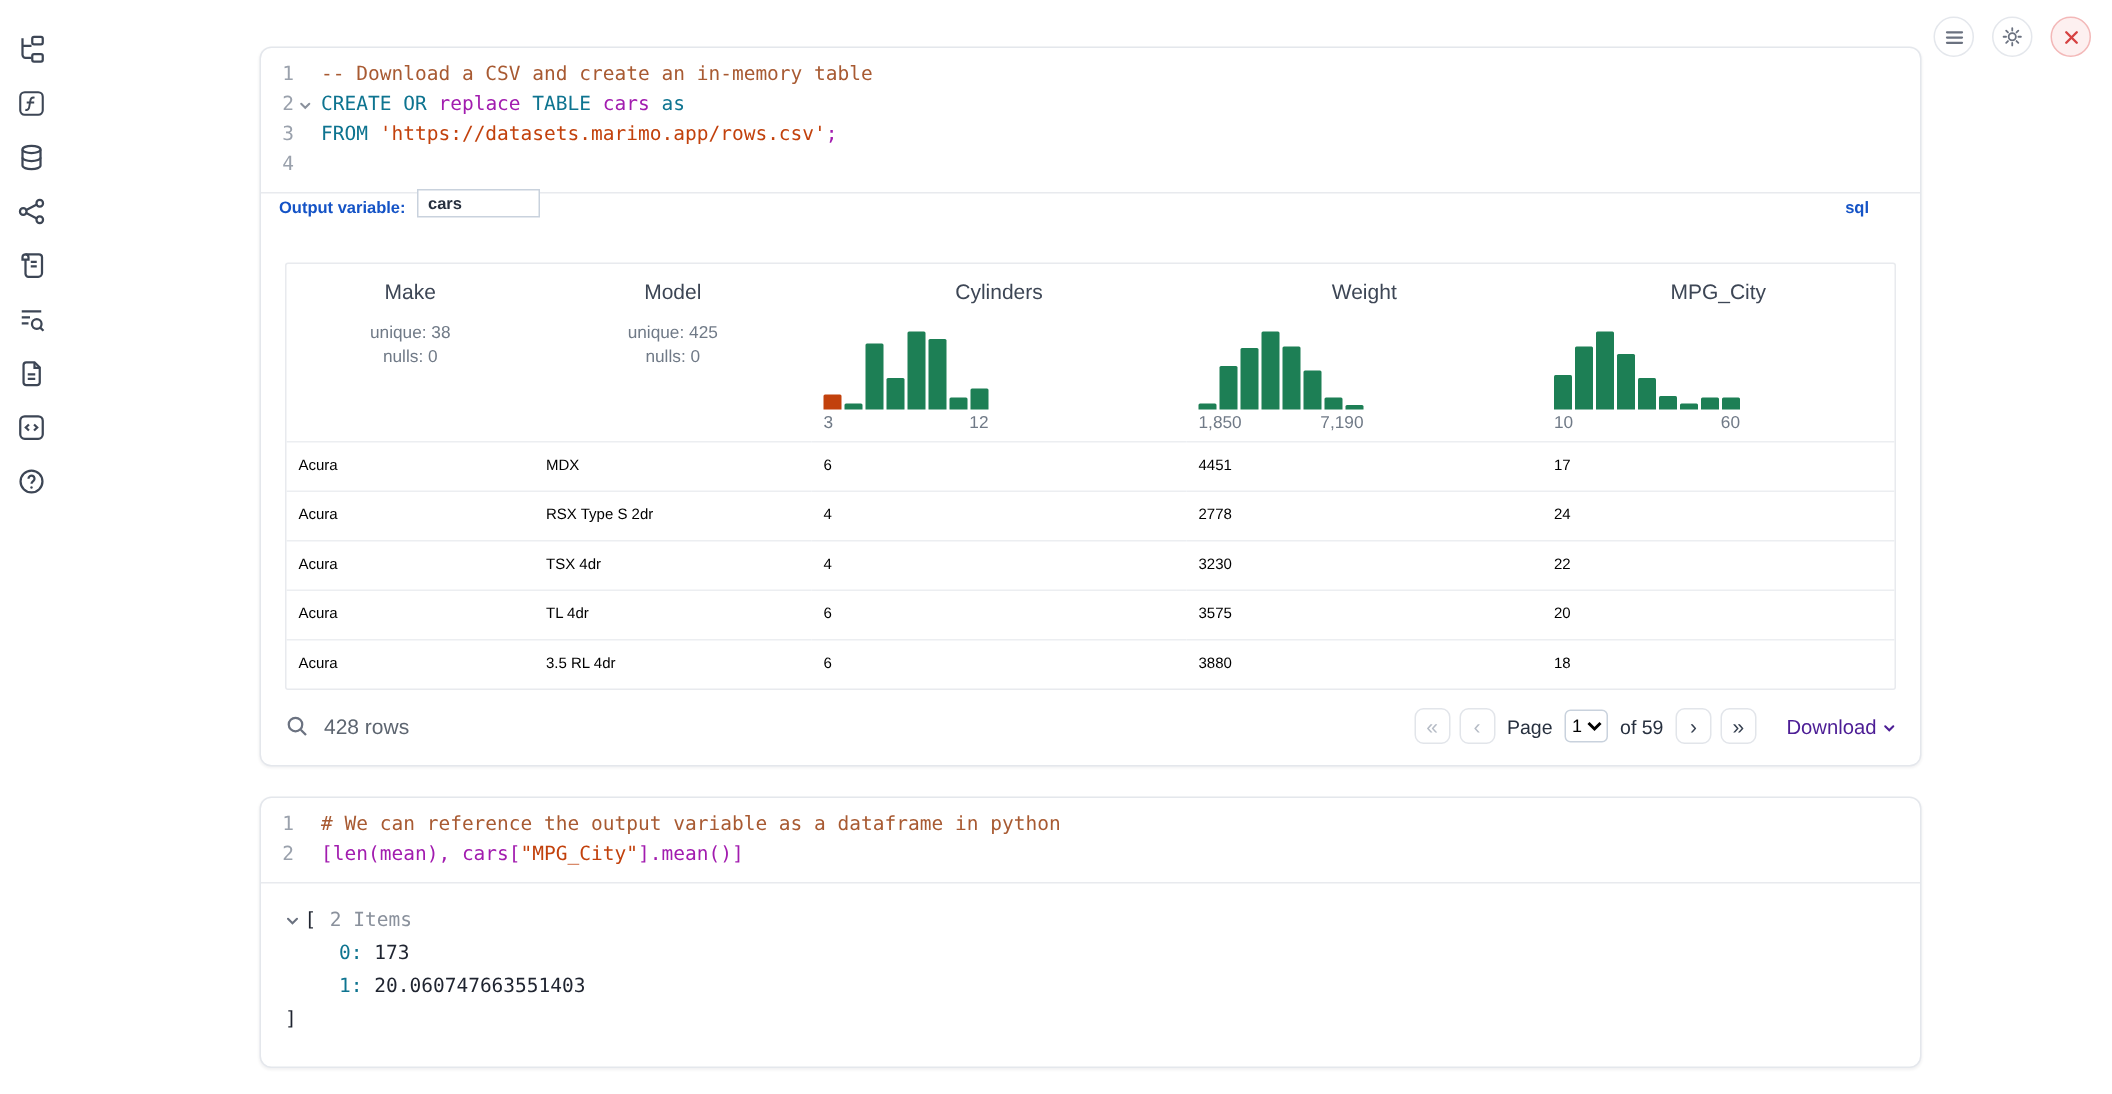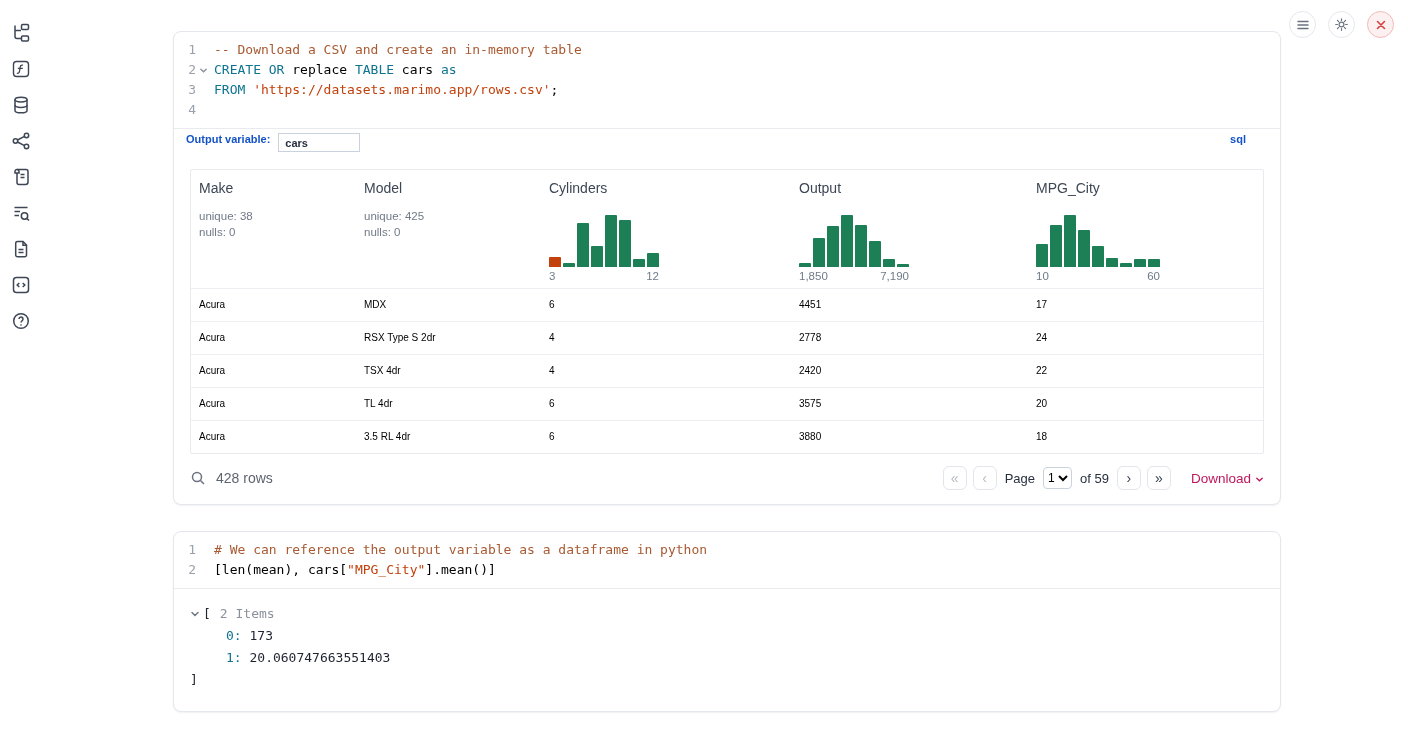--- a/index.html
+++ b/index.html
@@ -24,50 +24,50 @@
 
   
   .code{padding:8px 12px 8px 0}
   .cm-line{display:flex;font-family:"DejaVu Sans Mono",monospace;font-size:13px;line-height:20px;white-space:pre}
   .ln{flex:0 0 22px;text-align:right;color:#9aa1ac;user-select:none}
   .fold{flex:0 0 14px;display:flex;align-items:center;justify-content:center;color:#8a919c}
   .lc{padding-left:4px}
   .tok-kw{color:#0e7490}
   .tok-comment{color:#a85a32}
   .tok-string{color:#c2410c}
-  .tok-plain{color:#000000}
-
-  
-  .outvar{display:flex;align-items:flex-start;height:27px;border-top:1px solid #e8eaee;padding:4px 12px;gap:8px}
+  .tok-plain{color:#a21caf}
+
+  
+  .outvar{display:flex;align-items:flex-end;height:27px;border-top:1px solid #e8eaee;padding:16px 12px;gap:8px}
   .outvar-label{font-size:11px;font-weight:bold;color:#1453c6}
   .outvar-input{width:82px;height:19px;border:1px solid #c9d2dd;font-family:"Liberation Sans",sans-serif;font-size:11px;font-weight:bold;color:#27303f;padding:0 6px;background:#fff}
   .lang{margin-left:auto;margin-right:22px;font-size:11px;font-weight:bold;color:#1453c6}
 
   
   .table-wrap{margin:14px 16px 0;border:1px solid #e8eaee;border-radius:2px}
   table{width:100%;border-collapse:collapse;table-layout:fixed}
-  th{text-align:left;vertical-align:top;padding:10px 8px 8px;height:118px;position:relative;font-weight:normal}
+  th{text-align:center;vertical-align:top;padding:10px 8px 8px;height:118px;position:relative;font-weight:normal}
   .col-label{font-size:14px;color:#3d4655}
   .col-stats{margin-top:12px;font-size:11.5px;color:#707a87;line-height:16px}
   .hist{position:absolute;left:8px;bottom:6px}
   .bars{display:flex;align-items:flex-end;gap:2px;height:52px}
   .bar{width:12px;border-radius:1px 1px 0 0}
   .hist-labels{display:flex;justify-content:space-between;font-size:11.5px;color:#707a87;margin-top:3px}
   tbody td{border-top:1px solid #eceef1;padding:0 8px;height:33px;font-size:10px;color:#000000}
 
   
   .tfooter{display:flex;align-items:center;padding:12px 16px 14px;gap:10px}
   .search-icon{display:flex;color:#6b7280}
   .rowcount{font-size:14px;color:#5d6570}
   .pager{margin-left:auto;display:flex;align-items:center;gap:6px}
   .pgbtn{width:24px;height:24px;border:1px solid #e2e5ea;border-radius:6px;display:flex;align-items:center;justify-content:center;font-size:14px;line-height:1;color:#374151;background:#fff}
   .pgbtn.disabled{color:#b6bcc6}
   .pglabel{font-size:13px;color:#27303f;margin:0 2px}
   .pgselect{height:22px;border:1px solid #c9d2dd;border-radius:4px;font-size:12px;background:#fff}
-  .download{margin-left:14px;display:flex;align-items:center;gap:4px;color:#be185d;font-size:13.5px}
+  .download{margin-left:14px;display:flex;align-items:center;gap:4px;color:#4c1d95;font-size:13.5px}
   .download svg{margin-top:2px}
 
   
   .pyout{border-top:1px solid #e8eaee;padding:14px 16px 20px;font-family:"DejaVu Sans Mono",monospace;font-size:13px;line-height:22px;color:#1f2430}
   .tree-line{display:flex;align-items:center}
   .tree-chevron{color:#6b7280;margin-right:3px;display:flex}
   .tree-items{color:#8a919c;margin-left:9px}
   .entry{padding-left:36px}
   .tree-key{color:#0e7490}
   .tree-val{white-space:pre}
@@ -215,21 +215,21 @@
                   <div class="bar" style="height: 8px; background: rgb(29, 127, 85);"></div>
                   <div class="bar" style="height: 14px; background: rgb(29, 127, 85);"></div>
                 </div>
                 <div class="hist-labels">
                   <span>3</span>
                   <span>12</span>
                 </div>
               </div>
             </th>
             <th>
-              <div class="col-label">Output</div>
+              <div class="col-label">Weight</div>
               <div class="hist">
                 <div class="bars">
                   <div class="bar" style="height: 4px; background: rgb(29, 127, 85);"></div>
                   <div class="bar" style="height: 29px; background: rgb(29, 127, 85);"></div>
                   <div class="bar" style="height: 41px; background: rgb(29, 127, 85);"></div>
                   <div class="bar" style="height: 52px; background: rgb(29, 127, 85);"></div>
                   <div class="bar" style="height: 42px; background: rgb(29, 127, 85);"></div>
                   <div class="bar" style="height: 26px; background: rgb(29, 127, 85);"></div>
                   <div class="bar" style="height: 8px; background: rgb(29, 127, 85);"></div>
                   <div class="bar" style="height: 3px; background: rgb(29, 127, 85);"></div>
@@ -274,21 +274,21 @@
             <td>Acura</td>
             <td>RSX Type S 2dr</td>
             <td>4</td>
             <td>2778</td>
             <td>24</td>
           </tr>
           <tr>
             <td>Acura</td>
             <td>TSX 4dr</td>
             <td>4</td>
-            <td>2420</td>
+            <td>3230</td>
             <td>22</td>
           </tr>
           <tr>
             <td>Acura</td>
             <td>TL 4dr</td>
             <td>6</td>
             <td>3575</td>
             <td>20</td>
           </tr>
           <tr>

